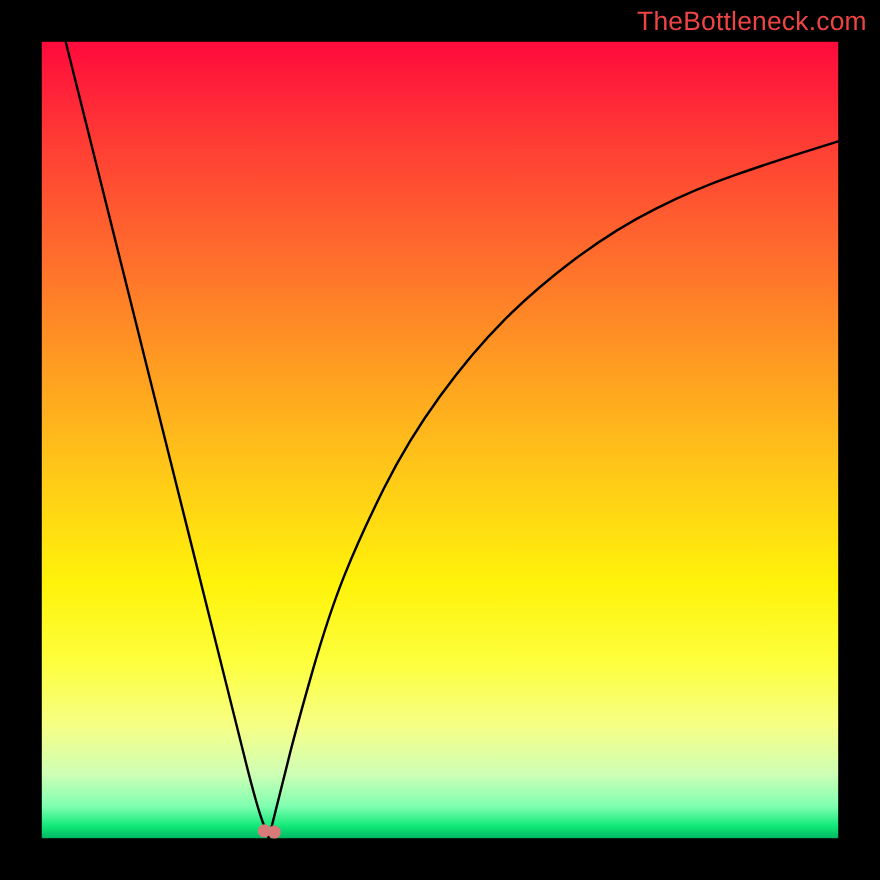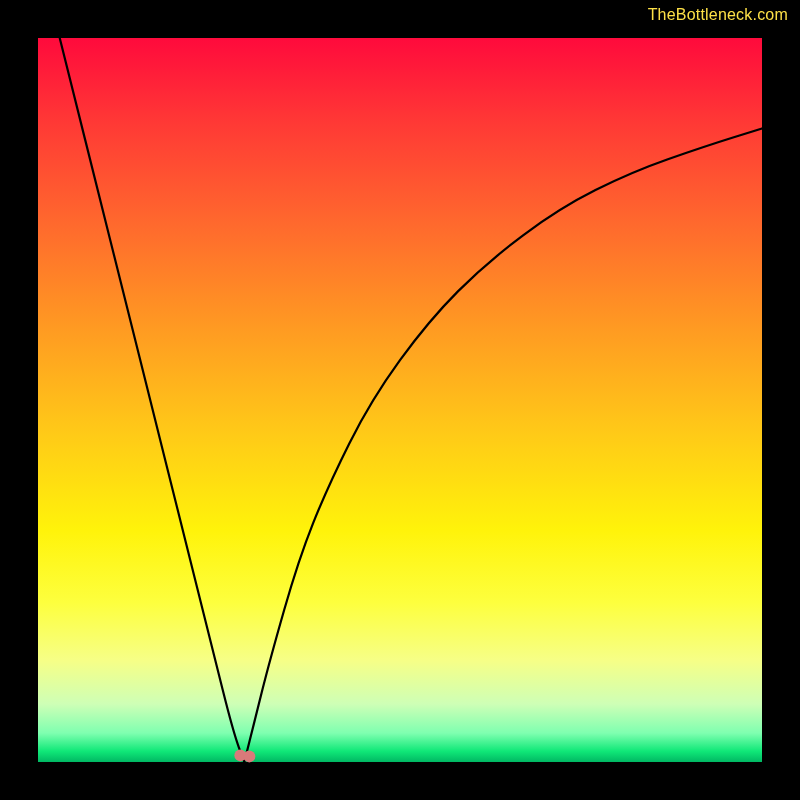--- a/index.html
+++ b/index.html
@@ -35,23 +35,23 @@
       #ceffb6 92%,
       #7fffb0 96%,
       #10e878 98.5%,
       #00b863 100%
     );
   }
   .source-label {
     position: absolute;
     top: 6px;
     right: 12px;
-    font-size: 16px;
+    font-size: 24px;
     letter-spacing: 0.2px;
-    color: #fde047;
+    color: #ef4444;
     font-weight: 500;
   }
   svg.curve {
     position: absolute;
     inset: 0;
     width: 724px;
     height: 724px;
     overflow: visible;
   }
 </style>

